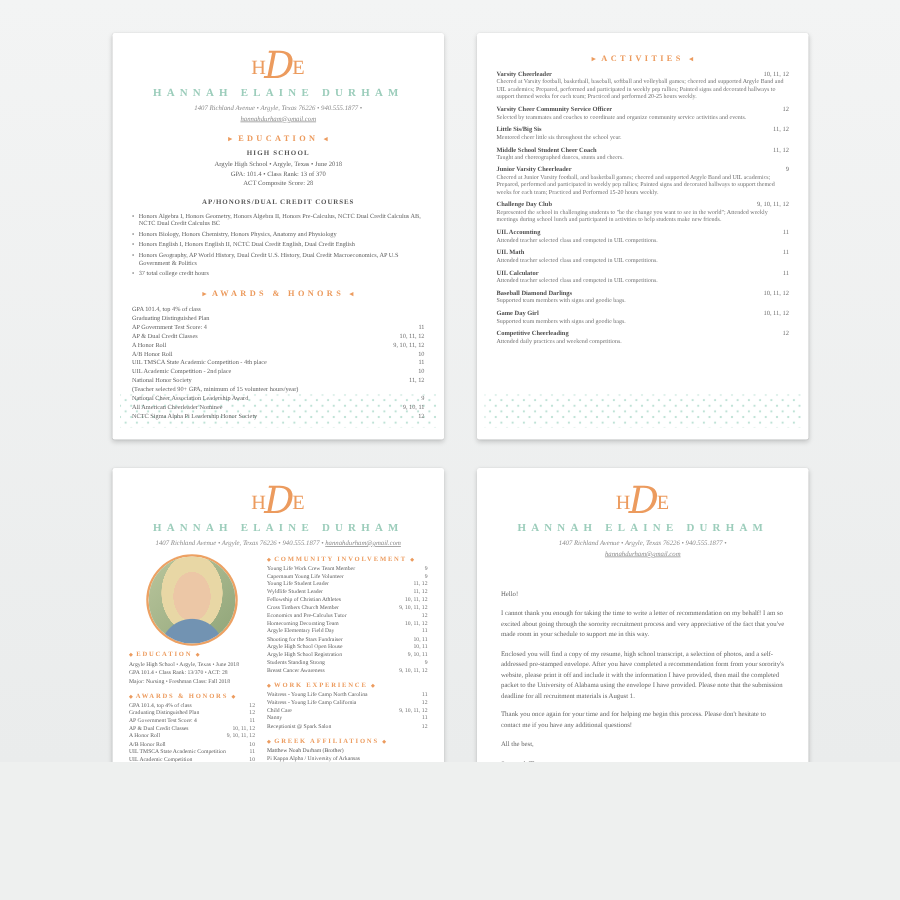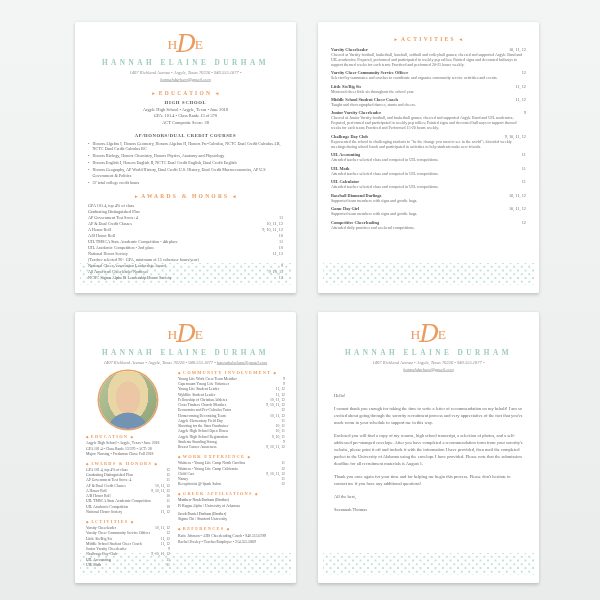--- a/index.html
+++ b/index.html
@@ -1,16 +1,16 @@
 <!DOCTYPE html>
 <html><head>
 <meta charset="utf-8">
 <style>
   html,body{margin:0;padding:0;background:#eef0ef;}
-  .canvas{position:relative;width:600px;height:600px;background:linear-gradient(#f3f4f4,#eaecec);overflow:hidden;
+  .canvas{position:relative;width:600px;height:508px;background:linear-gradient(#f3f4f4,#eaecec);overflow:hidden;
           font-family:"Liberation Serif",serif;}
   .page{position:absolute;width:442px;height:542px;background:#fff;border-radius:3px;
         box-shadow:0 3px 7px rgba(0,0,0,.18),0 0 2px rgba(0,0,0,.10);
         transform:scale(.5);transform-origin:0 0;overflow:hidden;color:#5f5f5f;}
   #page1{left:75px;top:22px}
   #page2{left:318px;top:22px}
   #page3{left:75px;top:312px}
   #page4{left:318px;top:312px}
 
   .dots{position:absolute;left:10px;right:10px;bottom:16px;height:44px;z-index:0;

